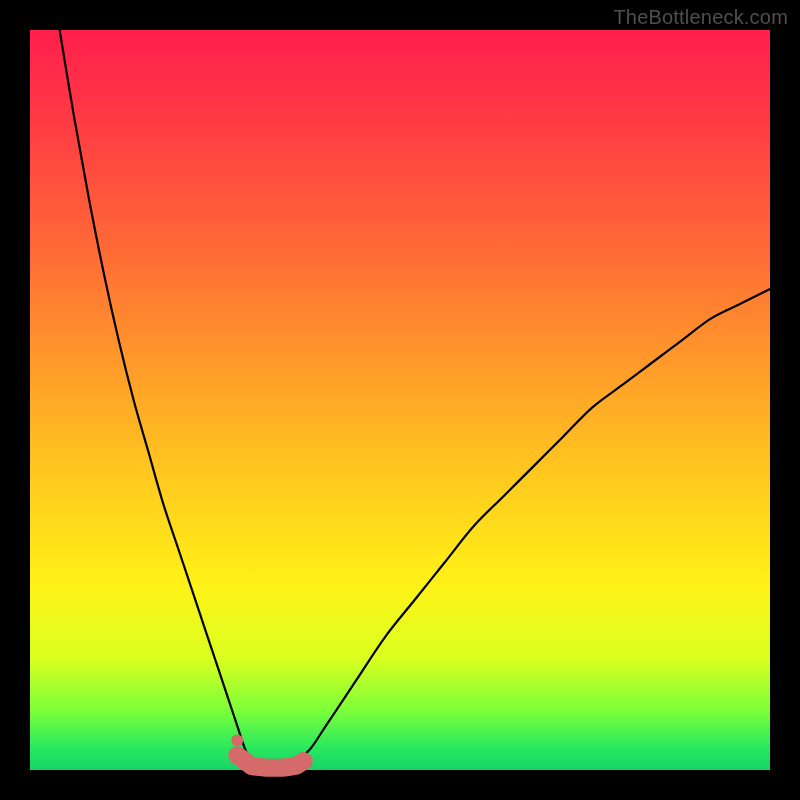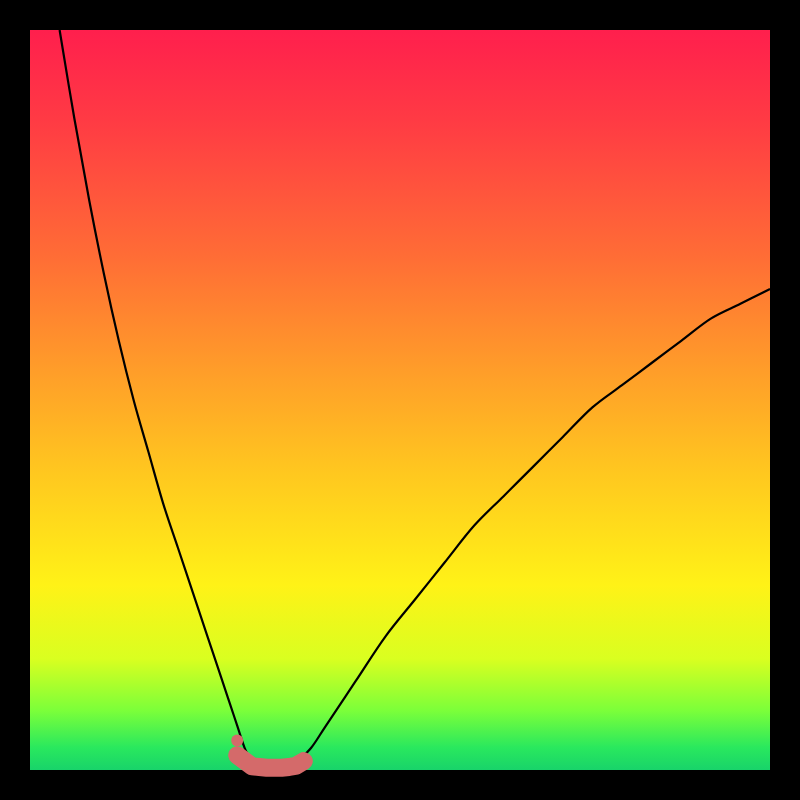--- a/index.html
+++ b/index.html
@@ -66,14 +66,15 @@
     <svg class="curves" viewBox="0 0 740 740">
       <path id="left-branch-path" fill="none" stroke-width="2.2" d="M 29.60 0.00 C 32.07 14.80, 39.47 60.43, 44.40 88.80 C 49.33 117.17, 54.27 144.30, 59.20 170.20 C 64.13 196.10, 69.07 220.77, 74.00 244.20 C 78.93 267.63, 83.87 289.83, 88.80 310.80 C 93.73 331.77, 98.67 351.50, 103.60 370.00 C 108.53 388.50, 113.47 404.53, 118.40 421.80 C 123.33 439.07, 128.27 457.57, 133.20 473.60 C 138.13 489.63, 143.07 503.20, 148.00 518.00 C 152.93 532.80, 157.87 547.60, 162.80 562.40 C 167.73 577.20, 172.67 592.00, 177.60 606.80 C 182.53 621.60, 188.70 640.10, 192.40 651.20 C 196.10 662.30, 197.33 666.00, 199.80 673.40 C 202.27 680.80, 204.73 688.20, 207.20 695.60 C 209.67 703.00, 212.13 711.63, 214.60 717.80 C 217.07 723.97, 220.77 730.13, 222.00 732.60" stroke="#000000"></path>
       <path id="right-branch-path" fill="none" stroke-width="2.2" d="M 266.40 732.60 C 268.87 730.13, 276.27 723.97, 281.20 717.80 C 286.13 711.63, 288.60 706.70, 296.00 695.60 C 303.40 684.50, 315.73 666.00, 325.60 651.20 C 335.47 636.40, 345.33 620.37, 355.20 606.80 C 365.07 593.23, 374.93 582.13, 384.80 569.80 C 394.67 557.47, 404.53 545.13, 414.40 532.80 C 424.27 520.47, 434.13 506.90, 444.00 495.80 C 453.87 484.70, 463.73 476.07, 473.60 466.20 C 483.47 456.33, 493.33 446.47, 503.20 436.60 C 513.07 426.73, 522.93 416.87, 532.80 407.00 C 542.67 397.13, 552.53 386.03, 562.40 377.40 C 572.27 368.77, 582.13 362.60, 592.00 355.20 C 601.87 347.80, 611.73 340.40, 621.60 333.00 C 631.47 325.60, 641.33 318.20, 651.20 310.80 C 661.07 303.40, 670.93 294.77, 680.80 288.60 C 690.67 282.43, 700.53 278.73, 710.40 273.80 C 720.27 268.87, 735.07 261.47, 740.00 259.00" stroke="#000000"></path>
       <g id="floor-markers">
           <polyline points="207.20,725.20 222.00,736.30 229.40,737.04 236.80,737.78 244.20,737.78 251.60,737.78 259.00,737.04 266.40,735.56 273.80,731.12" fill="none" stroke="#d46a6a" stroke-width="18" stroke-linecap="round" stroke-linejoin="round"></polyline>
         </g>
       <circle id="floor-dot" r="6" cx="207.20" cy="710.40" fill="#d46a6a"></circle>
     </svg>
   </div>
 
+  <div class="watermark">TheBottleneck.com</div>
 
 </div>
 
 </body></html>

